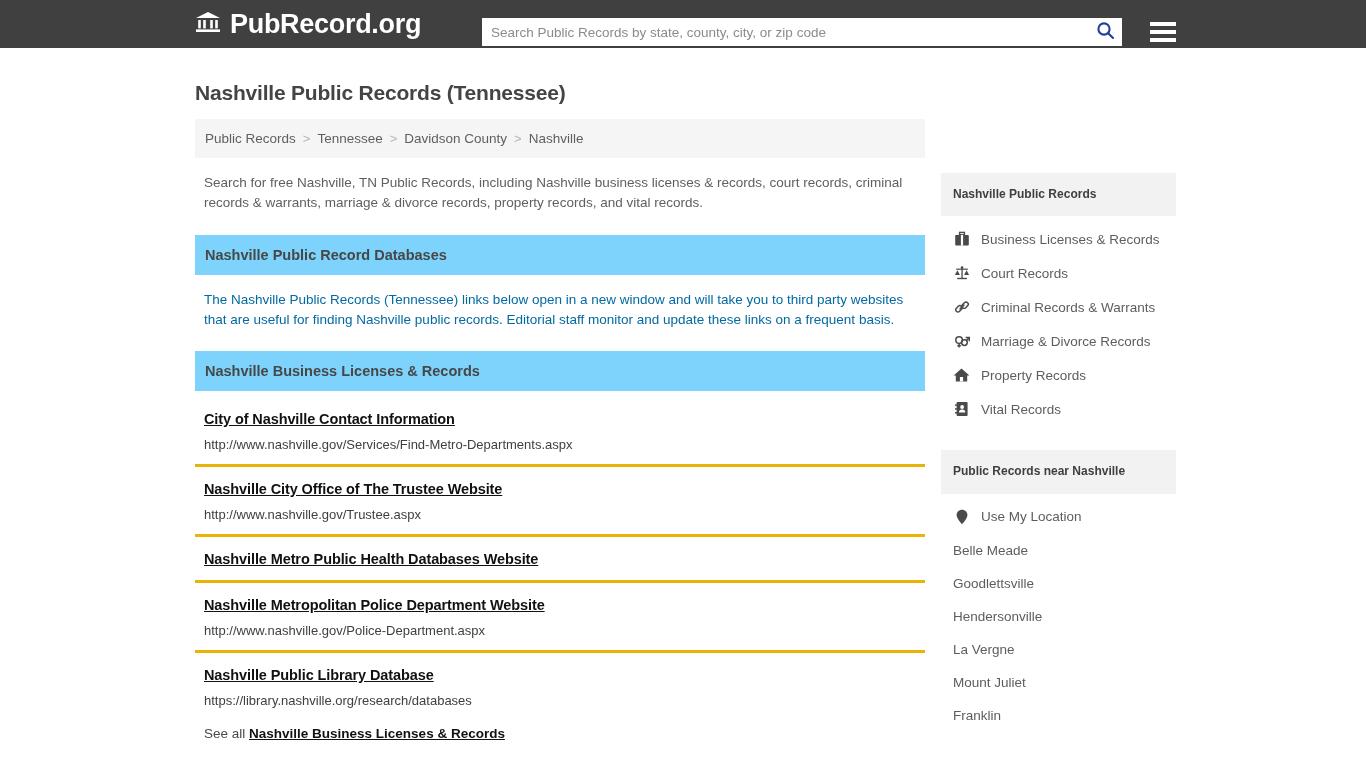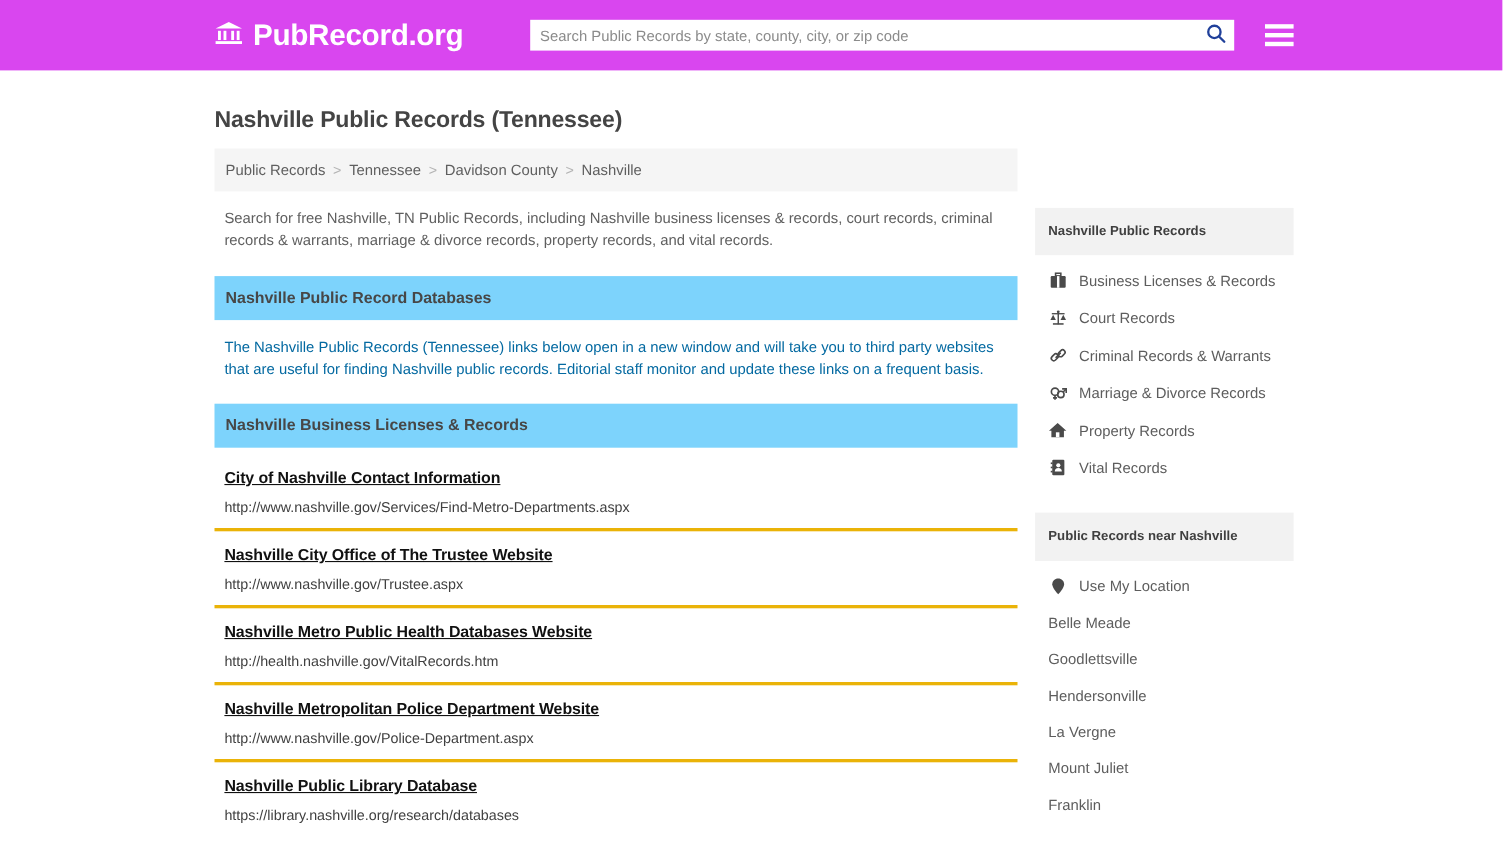--- a/index.html
+++ b/index.html
@@ -8,22 +8,22 @@
     padding: 0;
     width: 1366px;
     height: 768px;
     overflow: hidden;
     background: #ffffff;
     font-family: "Liberation Sans", sans-serif;
   }
 
   
   .site-header {
-    height: 64px;
-    background: #d946ef;
+    height: 48px;
+    background: #404040;
     display: flex;
     align-items: center;
     position: relative;
   }
   .brand {
     display: flex;
     align-items: center;
     gap: 9px;
     margin-left: 195px;
     text-decoration: none;
@@ -281,21 +281,20 @@
         <div class="link-item">
           <a class="link-title">City of Nashville Contact Information</a>
           <div class="link-url">http://www.nashville.gov/Services/Find-Metro-Departments.aspx</div>
         </div>
         <div class="link-item">
           <a class="link-title">Nashville City Office of The Trustee Website</a>
           <div class="link-url">http://www.nashville.gov/Trustee.aspx</div>
         </div>
         <div class="link-item">
           <a class="link-title">Nashville Metro Public Health Databases Website</a>
-          <div class="link-url">http://health.nashville.gov/VitalRecords.htm</div>
         </div>
         <div class="link-item">
           <a class="link-title">Nashville Metropolitan Police Department Website</a>
           <div class="link-url">http://www.nashville.gov/Police-Department.aspx</div>
         </div>
         <div class="link-item">
           <a class="link-title">Nashville Public Library Database</a>
           <div class="link-url">https://library.nashville.org/research/databases</div>
         </div>
       </div>

